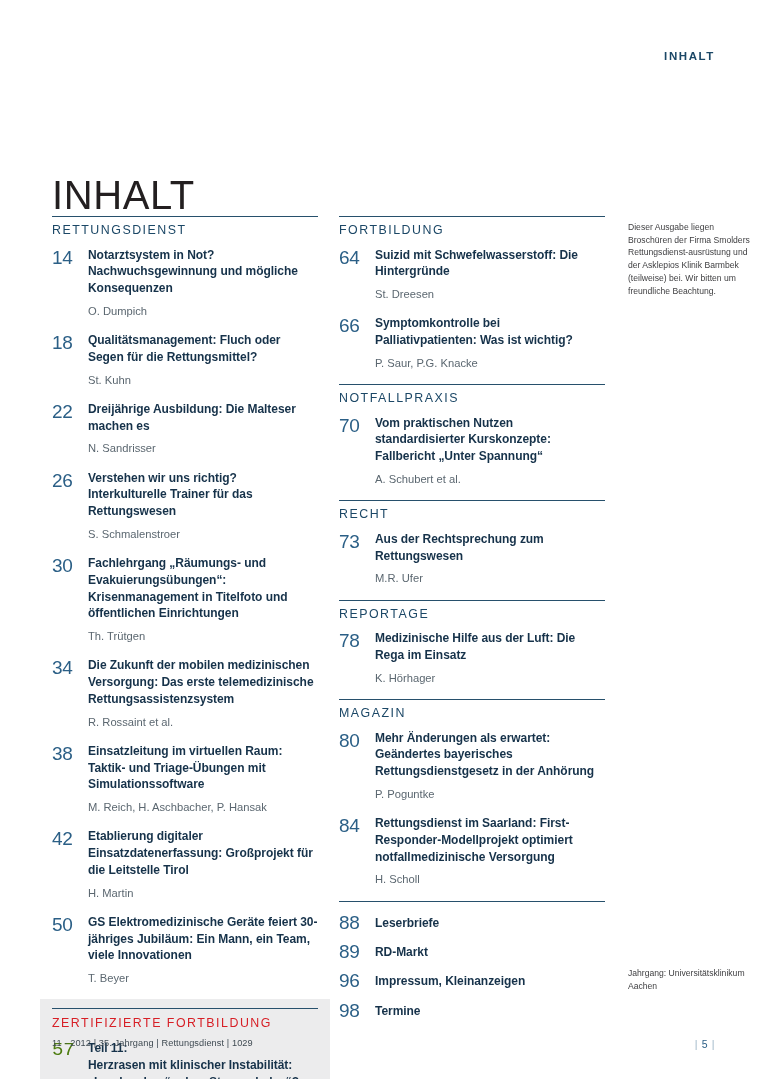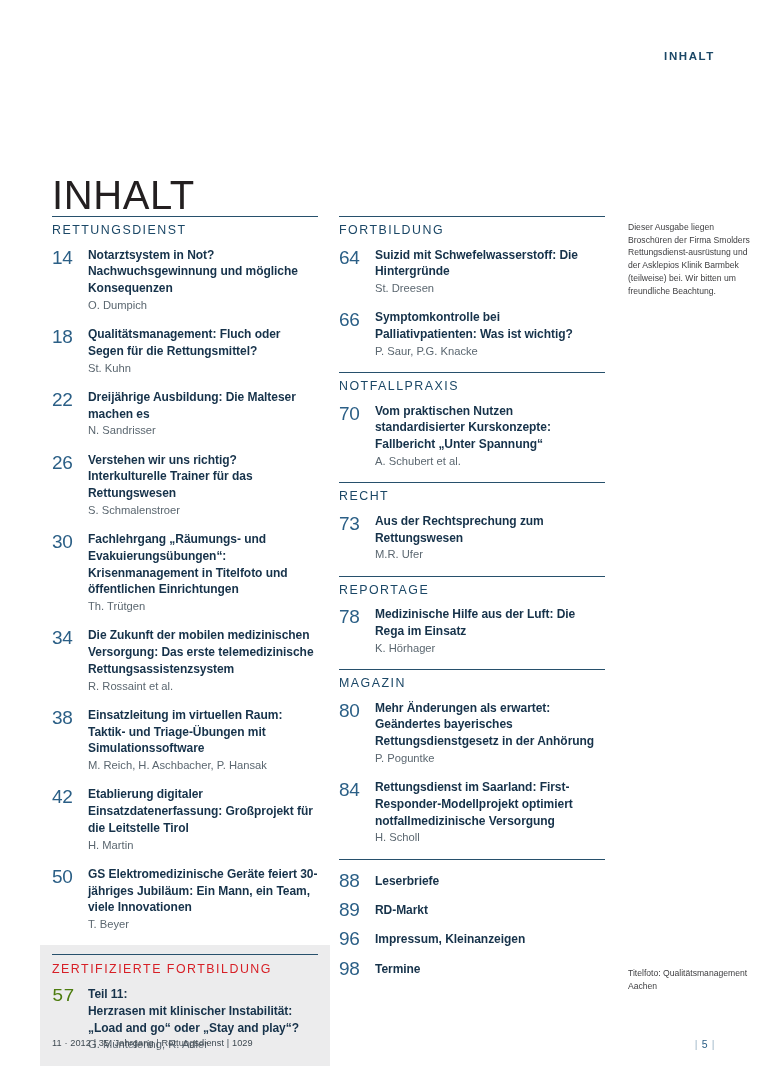--- a/index.html
+++ b/index.html
@@ -103,21 +103,21 @@
     font-weight: bold;
     color: #16324a;
     line-height: 1.40;
     letter-spacing: -0.05px;
   }
   .entry .aut {
     font-size: 11.2px;
     font-weight: 400;
     color: #5b6770;
     line-height: 1.35;
-    margin-top: 1px;
+    margin-top: 7px;
   }
 
   
   .entry.compact { margin-bottom: 9px; }
   .entry.compact .ttl { padding-top: 3px; }
 
   
   .box {
     background: #ececed;
     padding: 9px 12px 14px 12px;
@@ -351,21 +351,21 @@
         <div class="entry compact">
           <div class="pg">98</div>
           <div class="body">
             <div class="ttl">Termine</div>
           </div>
         </div>
       </div>
   </div>
 
   <div class="col-right margin-note">Dieser Ausgabe liegen Broschüren der Firma Smolders Rettungsdienst-ausrüstung und der Asklepios Klinik Barmbek (teilweise) bei. Wir bitten um freundliche Beachtung.</div>
-  <div class="margin-note bottom">Titelfoto: Qualitätsmanagement Aachen</div>
+  <div class="margin-note bottom">Jahrgang: Universitätsklinikum Aachen</div>
 
   <div class="footer-left">11 · 2012 | 35. Jahrgang | Rettungsdienst | 1029</div>
   <div class="footer-right">
     <span class="bar">|</span>
     <span>5</span>
     <span class="bar">|</span>
   </div>
 
 </div>
 

